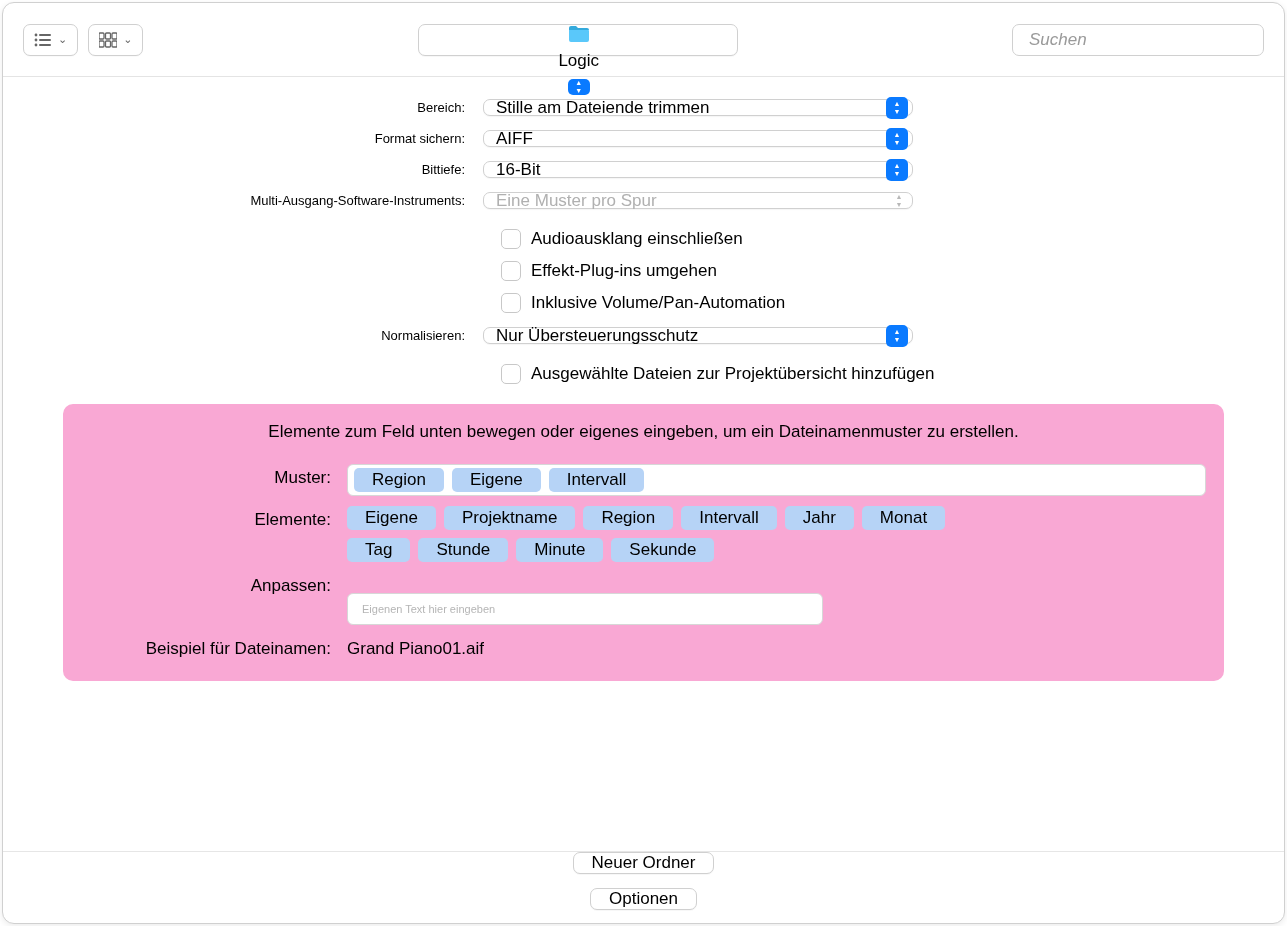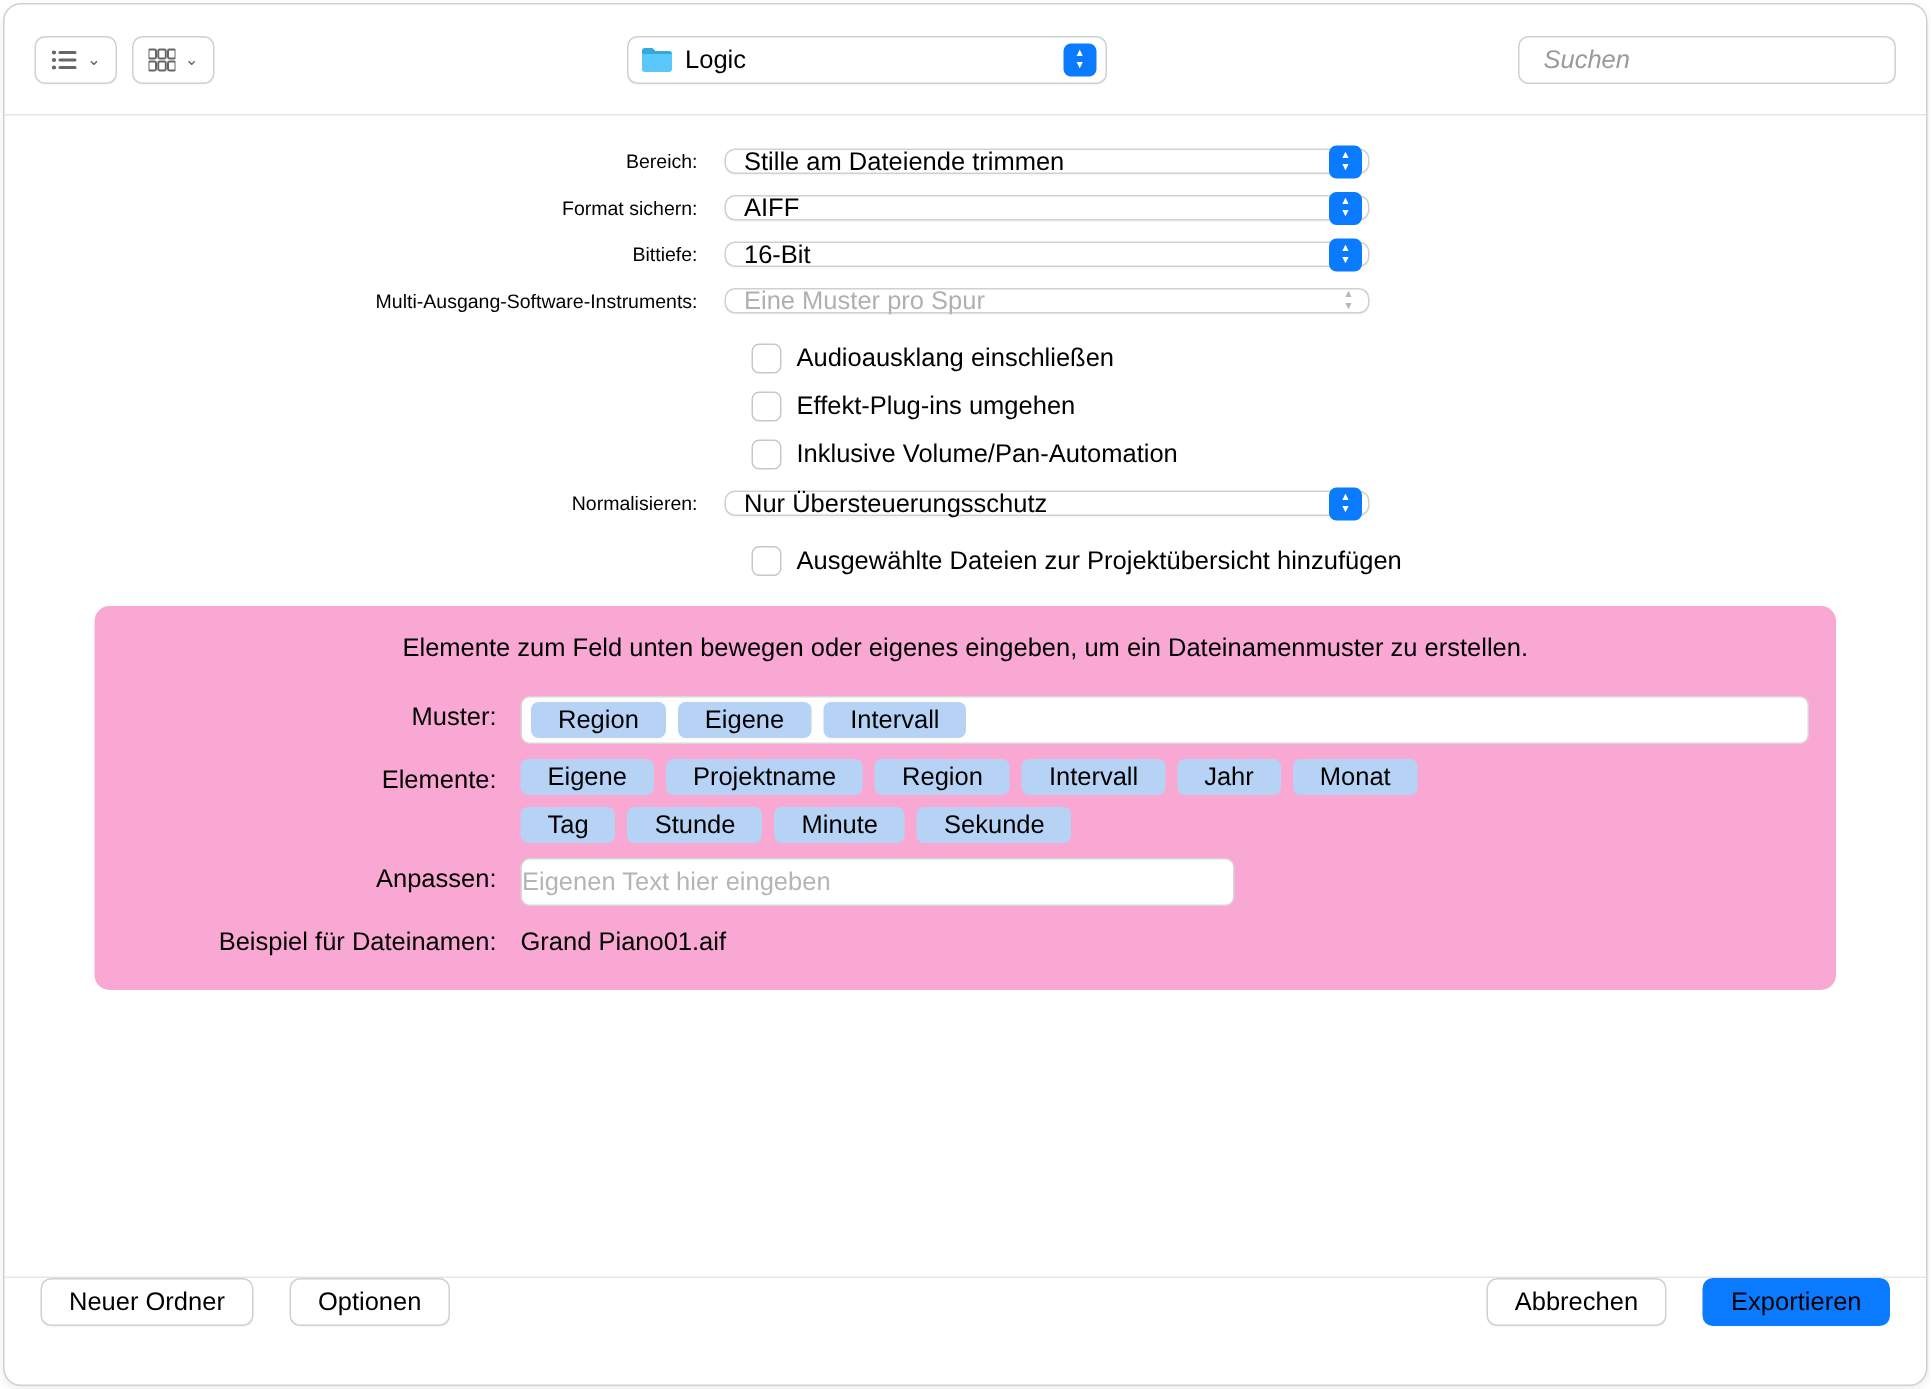--- a/index.html
+++ b/index.html
@@ -51,20 +51,21 @@
     width: 320px;
     height: 32px;
     border: 1px solid #d0d0d0;
     border-radius: 7px;
     background: #fff;
     display: flex;
     align-items: center;
     padding: 0 6px 0 8px;
     gap: 8px;
     box-shadow: 0 1px 0 rgba(0,0,0,0.03);
+    flex-direction: column;
   }
   .folder-icon {
     width: 22px; height: 18px; flex: none;
   }
   .location-popup .label { flex: 1; font-size: 17px; }
   .blue-arrows {
     width: 22px; height: 22px;
     background: #0a7aff;
     border-radius: 5px;
     display: flex; flex-direction: column;
@@ -199,34 +200,37 @@
     padding: 2px 18px;
     font-size: 17px;
     color: #000;
     white-space: nowrap;
   }
   .text-input {
     width: 476px;
     height: 32px;
     border: 1px solid #d7d7d7;
     border-radius: 6px;
-    padding: 0 0;
-    font-size: 17px;
+    padding: 0 14px;
+    font-size: 11px;
     outline: none;
+    margin-top: 21px;
   }
   .text-input::placeholder { color:#b5b5b5; }
   .example-val { padding-top: 4px; font-size: 17px; }
 
   
   .footer {
     height: 72px;
     border-top: 1px solid #e6e6e6;
     display: flex;
+    align-items: center;
     padding: 0 24px;
-    gap: 24px;
+    gap: 14px;
+    flex-direction: column;
   }
   .btn {
     height: 32px;
     border: 1px solid #d0d0d0;
     border-radius: 7px;
     background: #fff;
     padding: 0 18px;
     font-size: 17px;
     display: flex; align-items: center;
     box-shadow: 0 1px 0 rgba(0,0,0,0.03);

